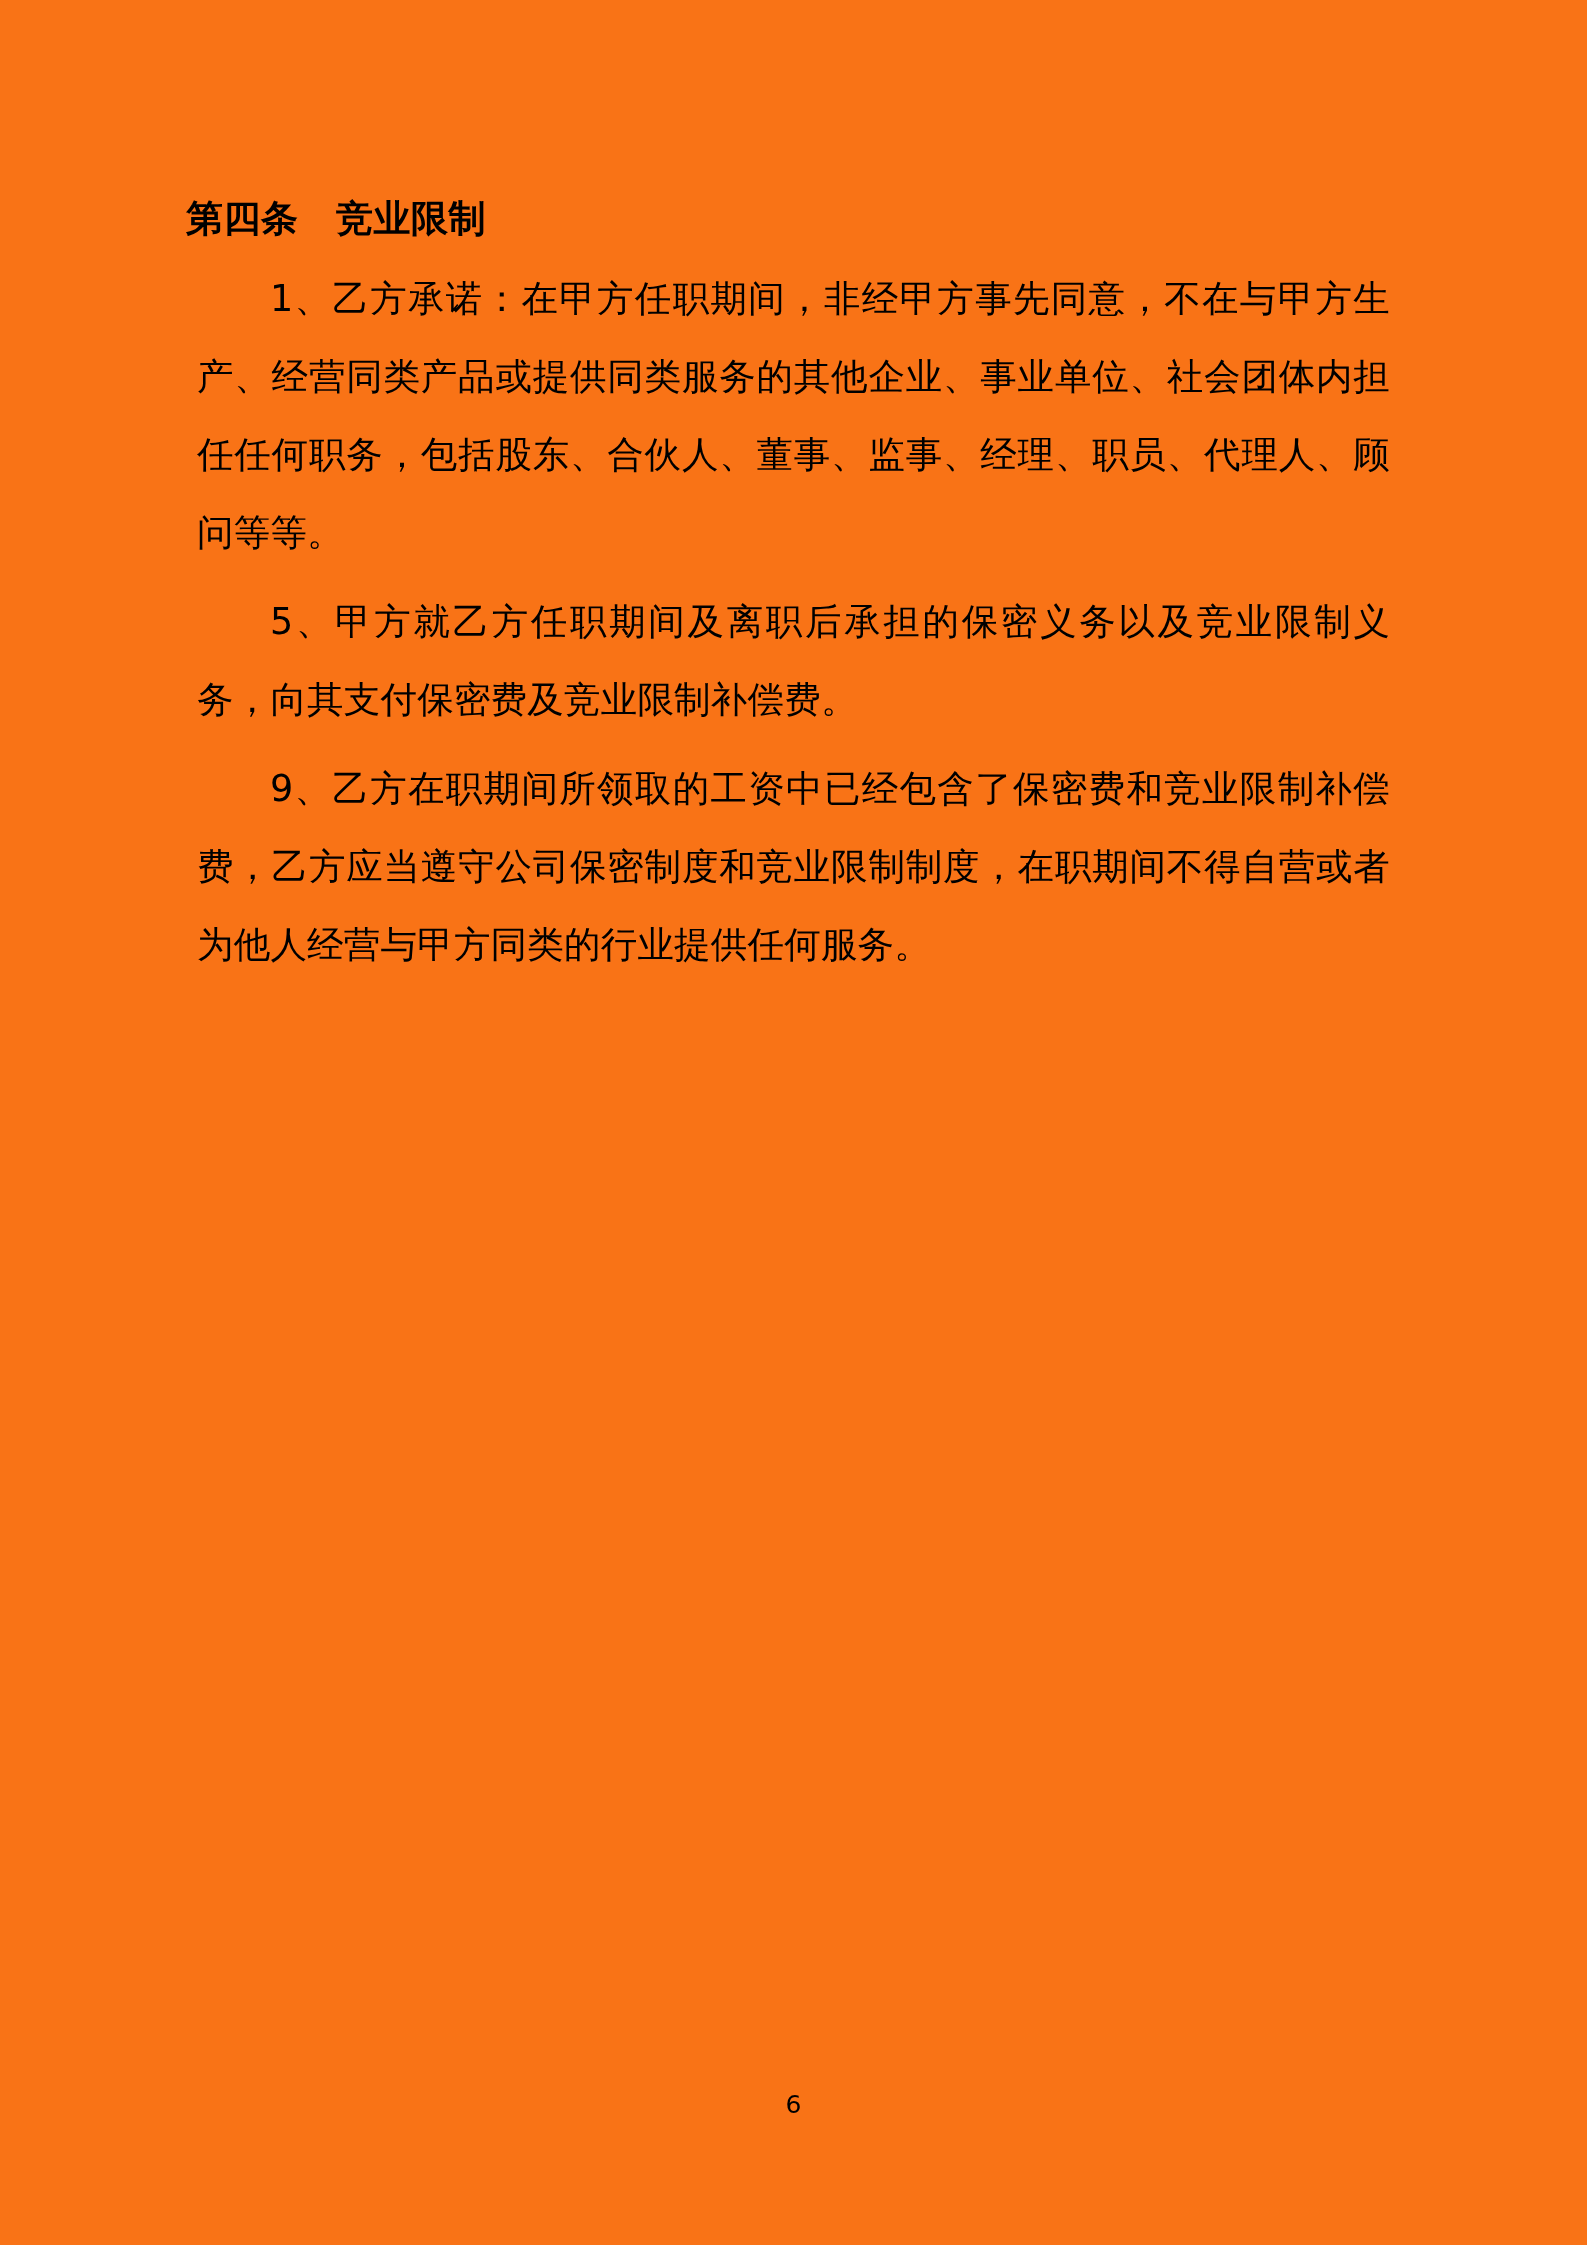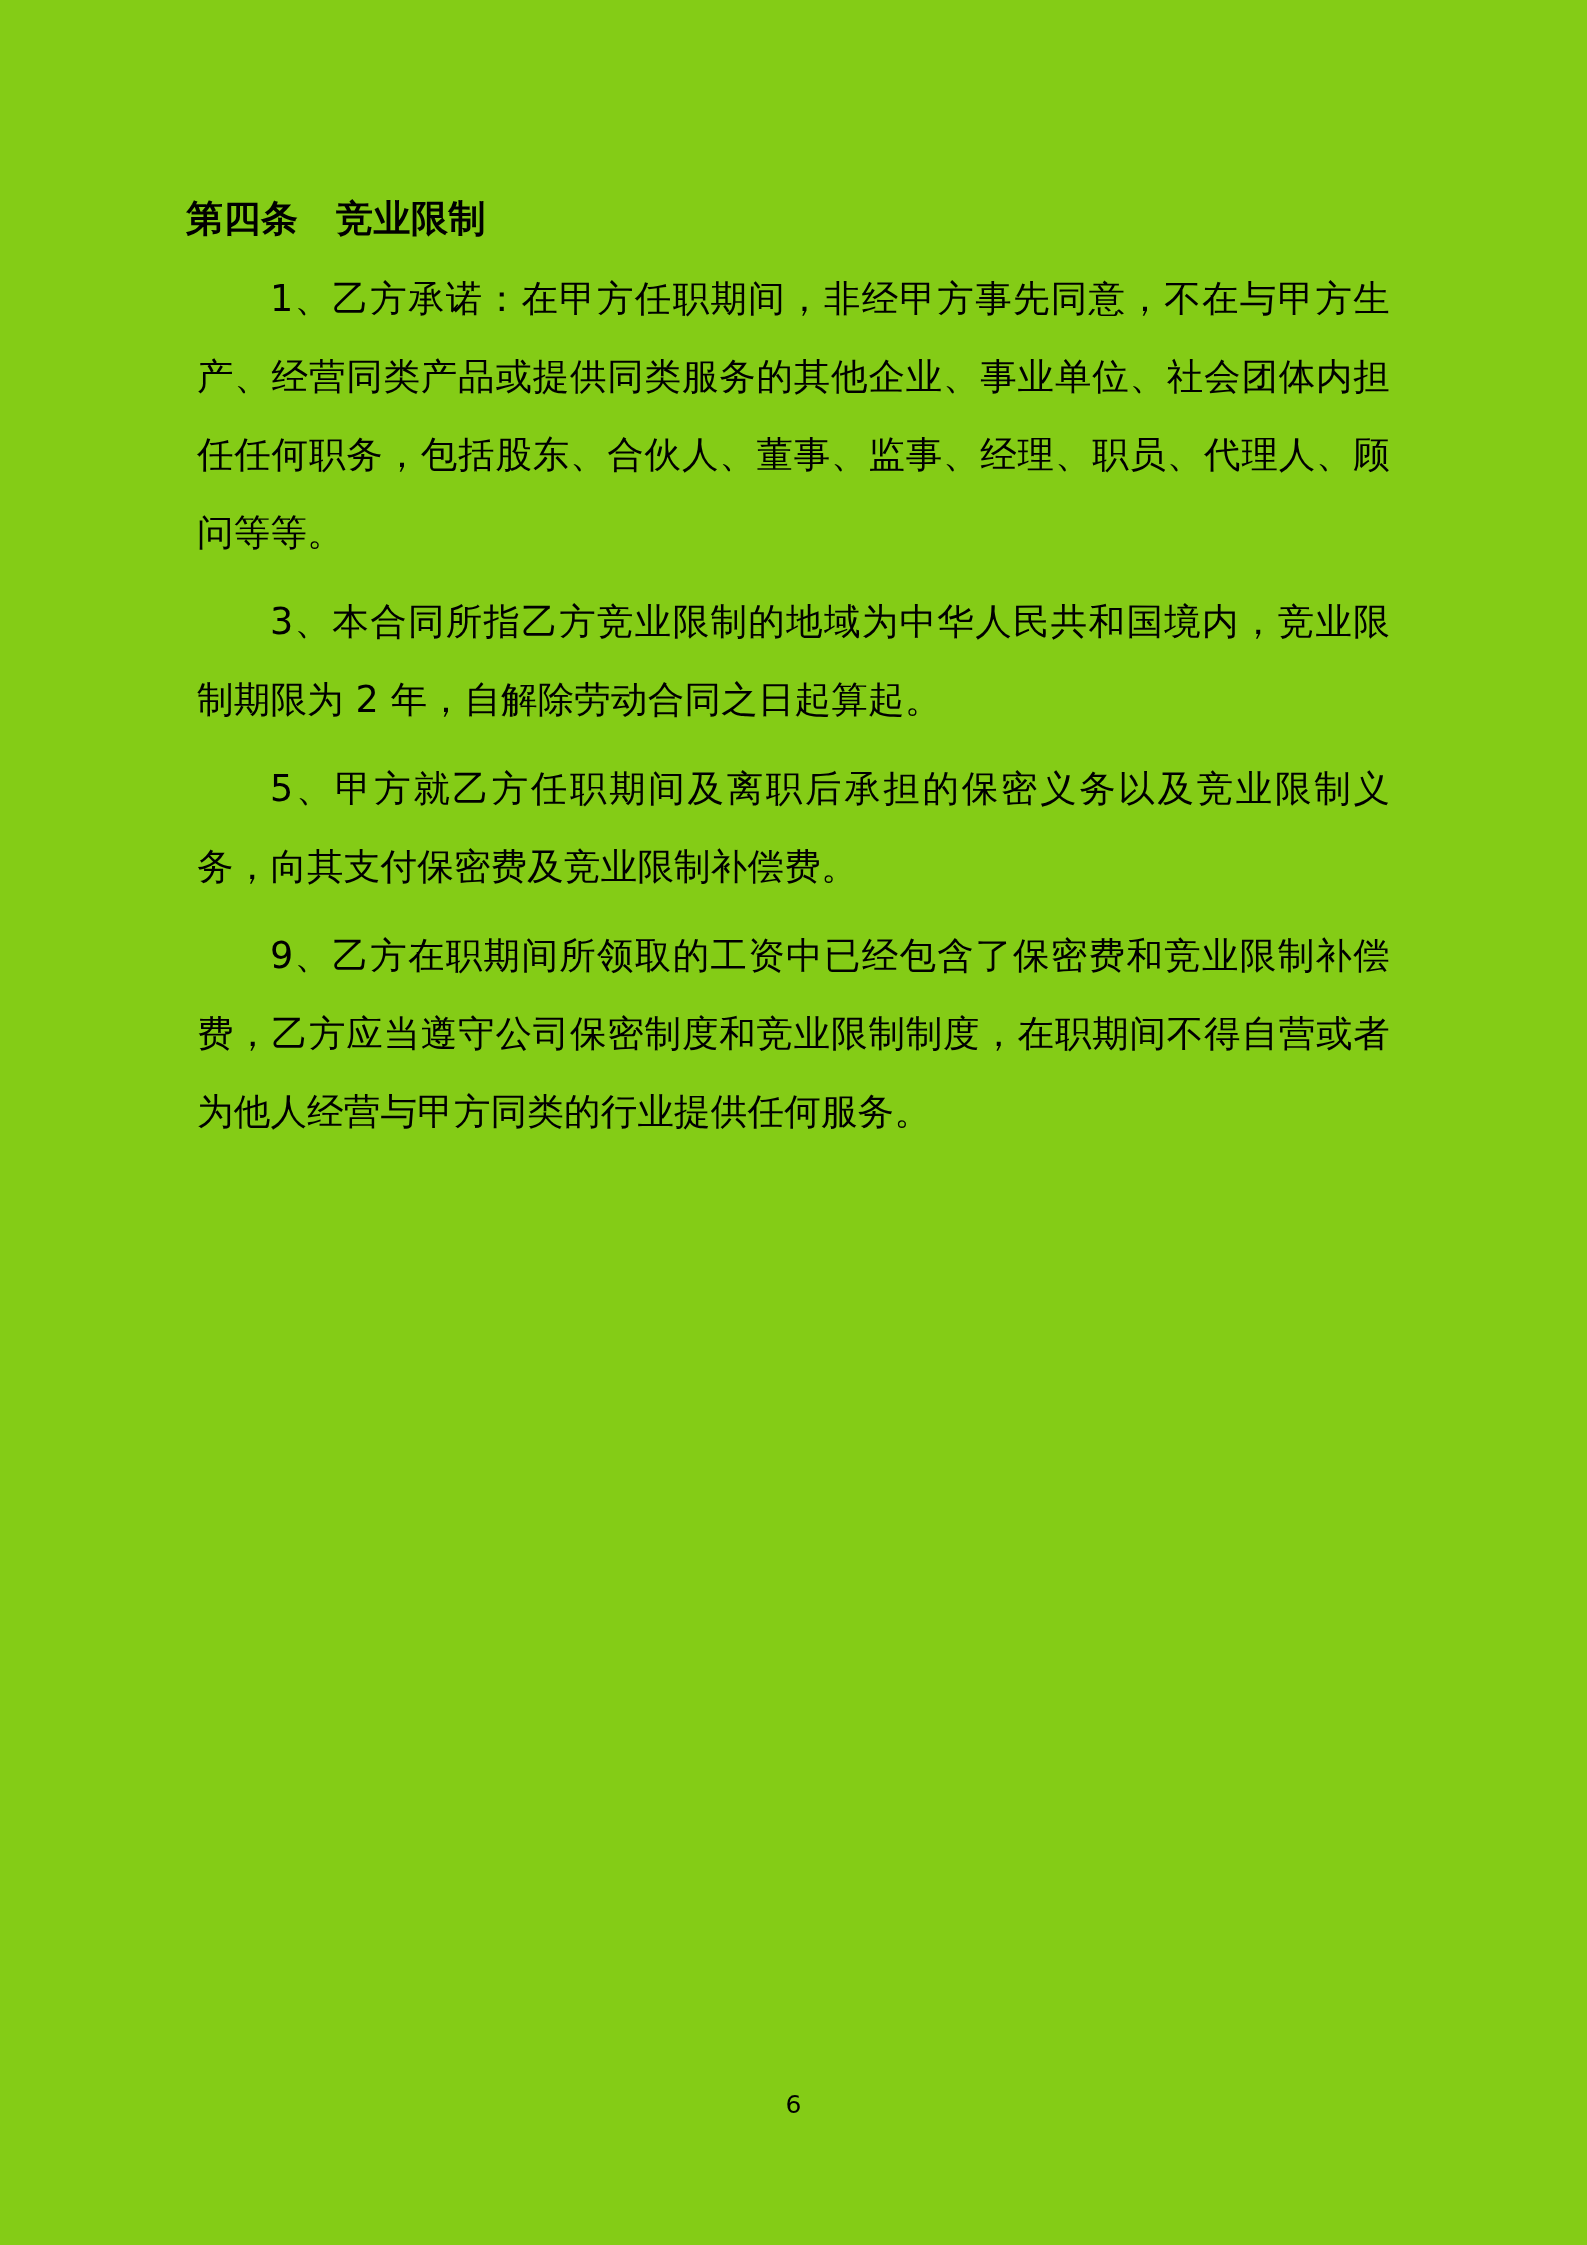--- a/index.html
+++ b/index.html
@@ -8,21 +8,21 @@
     background: #ffffff;
   }
   body {
     font-family: "DejaVu Sans", "Liberation Sans", sans-serif;
     color: #000000;
   }
   .page {
     position: relative;
     width: 1587px;
     height: 2245px;
-    background: #84cc16;
+    background: #f97316;
     box-sizing: border-box;
     overflow: hidden;
   }
   .content {
     position: absolute;
     left: 186px;
     top: 196px;
     width: 1215px;
   }
   .section-heading {
@@ -62,21 +62,20 @@
 <body>
 
 <div class="page">
   <div class="content">
 
     <h2 class="section-heading">第四条　竞业限制</h2>
 
     <p class="para">1、乙方承诺：在甲方任职期间，非经甲方事先同意，不在与甲方生产、经营同类产品或提供同类服务的其他企业、事业单位、社会团体内担任任何职务，包括股东、合伙人、董事、监事、经理、职员、代理人、顾问等等。</p>
 
 
-    <p class="para">3、本合同所指乙方竞业限制的地域为中华人民共和国境内，竞业限制期限为 2 年，自解除劳动合同之日起算起。</p>
 
     <p class="para">5、甲方就乙方任职期间及离职后承担的保密义务以及竞业限制义务，向其支付保密费及竞业限制补偿费。</p>
 
     <p class="para">9、乙方在职期间所领取的工资中已经包含了保密费和竞业限制补偿费，乙方应当遵守公司保密制度和竞业限制制度，在职期间不得自营或者为他人经营与甲方同类的行业提供任何服务。</p>
 
 
   </div>
 
   <div class="page-number">6</div>
 </div>

